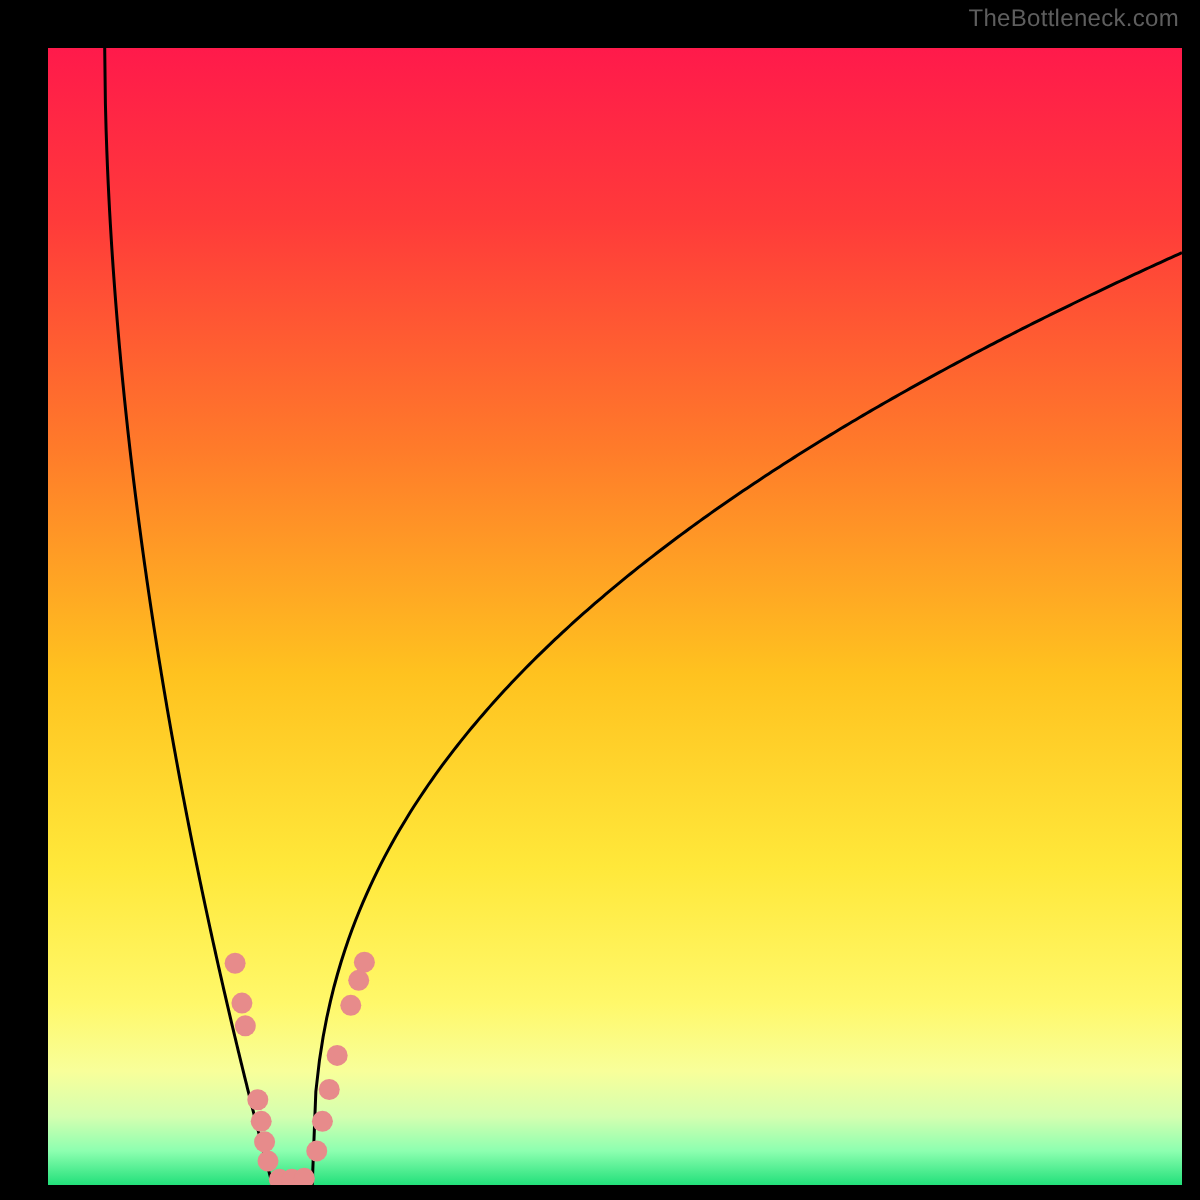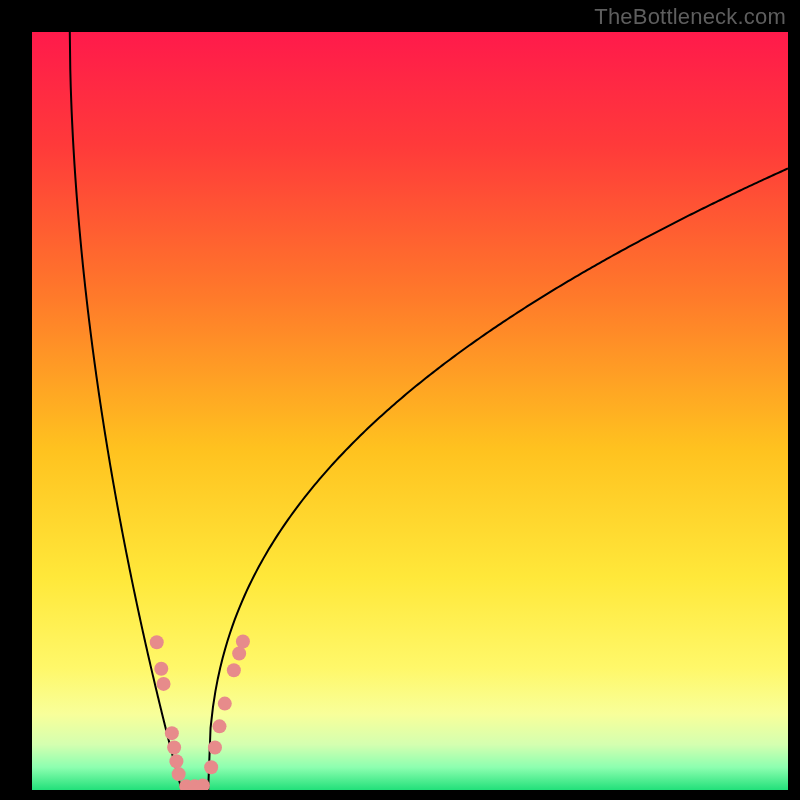--- a/index.html
+++ b/index.html
@@ -23,21 +23,21 @@
   }
   .gradient-fill {
     position: absolute;
     left: 0; top: 0; right: 0; bottom: 0;
   }
   .watermark {
     position: absolute;
     top: 4px;
     right: 14px;
     color: #5e5e5e;
-    font-size: 22px;
+    font-size: 16px;
     letter-spacing: 0.2px;
     font-weight: 400;
     font-family: Arial, Helvetica, sans-serif;
   }
   svg.curves {
     position: absolute;
     left: 0; top: 0;
   }
 </style>
 </head>

